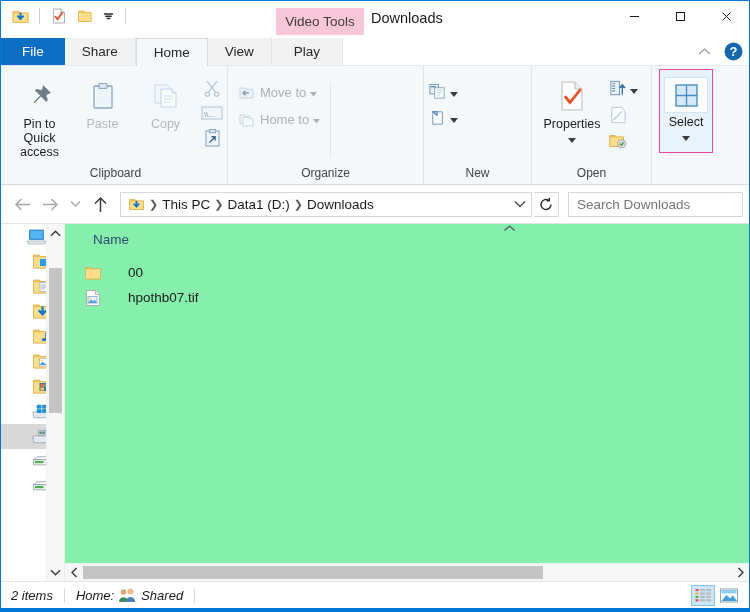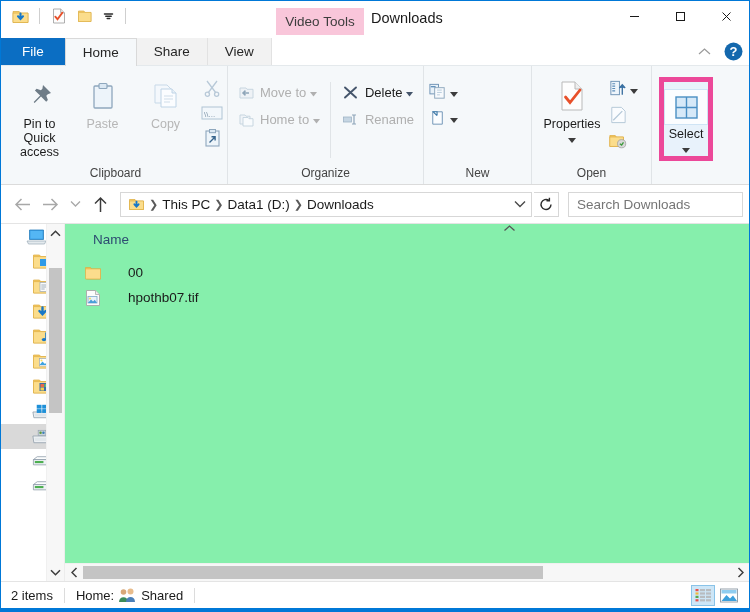--- a/index.html
+++ b/index.html
@@ -122,22 +122,22 @@
     padding-top: 5px;
     font-size: 12.5px; color: #1c1c1c;
     text-align: center; line-height: 14px;
   }
   .bigbtn.dim { color: #b6b6b6; }
   .bigbtn-icon {
     height: 38px; display: flex; align-items: center; justify-content: center;
   }
   .bigbtn-lbl { padding-top: 2px; }
   .bigbtn-sel {
-    background: #e8f2fb; border: 5px solid #ec4899;
-    width: 58px; margin: 8px 3px;
+    background: #e8f2fb; border: 1px solid #ec4899;
+    width: 58px; margin: 0 3px;
   }
   .bigbtn-sel .bigbtn-icon {
     border: 1px solid #cfe4f5; background: #fbfdff;
     width: 44px; height: 36px; margin-top: 2px;
   }
   .caret-d { margin-top: 1px; }
 
   
   .smallcol {
     display: flex; flex-direction: column; justify-content: flex-start;
@@ -294,21 +294,21 @@
   
   .statusbar {
     height: 27px; flex: 0 0 27px;
     background: #ffffff;
     border-top: 1px solid #e4e4e4;
     display: flex; align-items: center;
     padding: 0 4px 0 10px;
     font-size: 13px; color: #1a1a1a;
   }
   .st-sep { width: 1px; height: 15px; background: #dcdcdc; margin: 0 11px; }
-  .st-item { display: flex; align-items: flex-end; gap: 4px; }
+  .st-item { display: flex; align-items: flex-end; gap: 4px; font-style: italic; }
   .viewbtns { margin-left: auto; display: flex; gap: 2px; padding-right: 4px; }
   .viewbtn {
     width: 24px; height: 21px;
     display: flex; align-items: center; justify-content: center;
   }
   .viewbtn.sel { background: #cde6f7; border: 1px solid #89c3e8; }
   .bottomline {
     height: 3px; flex: 0 0 3px; background: #0078d7;
   }
 </style>
@@ -370,28 +370,31 @@
             <path d="M1.5 1.5l8 8M9.5 1.5l-8 8" stroke="#1a1a1a" stroke-width="1"></path>
           </svg>
       </div>
     </div>
   </div>
 
   <div class="tabstrip">
     <div class="tab tab-file">
       <span>File</span>
     </div>
+    <div class="tab">
+      <span>Share</span>
+    </div>
     <div class="tab tab-active">
       <span>Home</span>
     </div>
     <div class="tab">
-      <span>Share</span>
-    </div>
-    <div class="tab">
       <span>View</span>
+    </div>
+    <div class="tab tab-play">
+      <span>Play</span>
     </div>
     <div class="tabstrip-fill"></div>
     <div class="ribbon-right">
       <div style="width:22px;height:20px;display:flex;align-items:center;justify-content:center;">
         <svg width="13" height="9" viewBox="0 0 13 9">
             <path d="M1 7l5.5-5 5.5 5" fill="none" stroke="#9a9a9a" stroke-width="1.2"></path>
           </svg>
       </div>
       <div style="width:19px;height:19px;">
         <svg width="19" height="19" viewBox="0 0 19 19">
@@ -486,44 +489,20 @@
             </span>
             <span>Home to</span>
             <span class="caret-d">
               <svg width="7" height="5" viewBox="0 0 7 5">
                   <path d="M0 0h7L3.5 4.5z" fill="#b0b0b0"></path>
                 </svg>
             </span>
           </div>
         </div>
         <div class="vsep"></div>
-        <div class="smallcol" style="width:92px;">
-          <div class="smallbtn">
-            <span class="smallbtn-ic">
-              <svg width="17" height="17" viewBox="0 0 17 17">
-                <path d="M3 3.5l11 10M14 3.5l-11 10" stroke="#45556b" stroke-width="1.9" stroke-linecap="round"></path>
-              </svg>
-            </span>
-            <span>Delete</span>
-            <span class="caret-d">
-              <svg width="7" height="5" viewBox="0 0 7 5">
-                  <path d="M0 0h7L3.5 4.5z" fill="#44546a"></path>
-                </svg>
-            </span>
-          </div>
-          <div class="smallbtn dim">
-            <span class="smallbtn-ic">
-              <svg width="18" height="17" viewBox="0 0 18 17">
-                <rect x="1.5" y="6" width="8" height="5" fill="#c6d6e3" stroke="#9fb4c6" stroke-width="0.8"></rect>
-                <path d="M12 4v9M10 4h4M10 13h4" stroke="#8fa6b9" stroke-width="1.2"></path>
-              </svg>
-            </span>
-            <span>Rename</span>
-          </div>
-        </div>
       </div>
       <div class="rgroup-label">Organize</div>
     </div>
 
     <div class="rgroup" style="width:108px;">
       <div class="rgroup-body">
         <div class="smallcol" style="padding-top:8px;">
           <div class="minibtn">
             <span class="smallbtn-ic">
               <svg width="21" height="21" viewBox="0 0 21 21">

